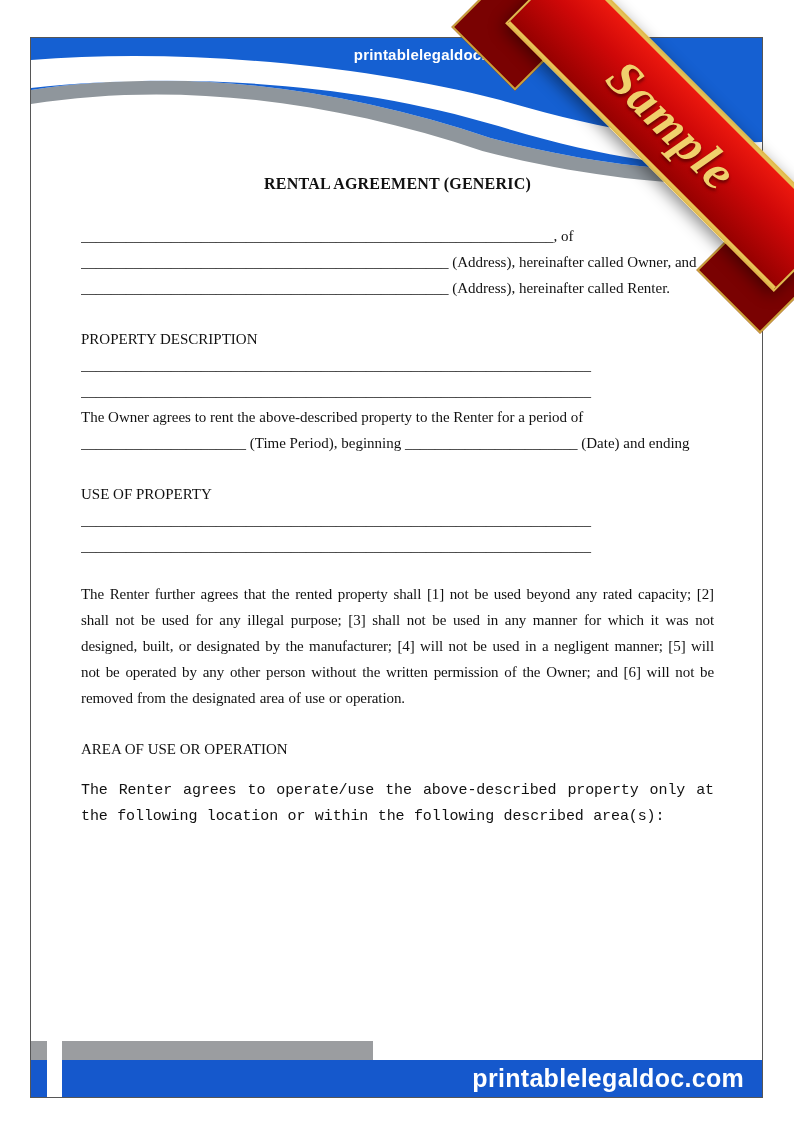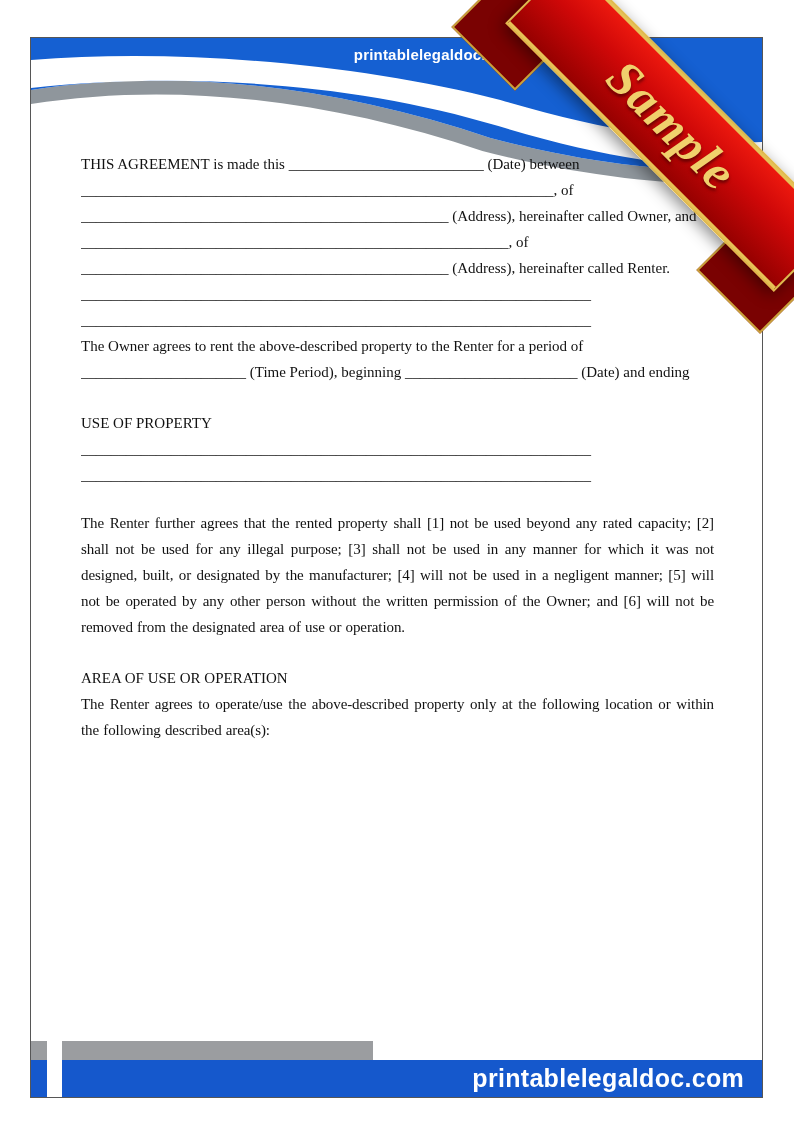--- a/index.html
+++ b/index.html
@@ -17,21 +17,21 @@
   .header-site {
     position:absolute; top:8px; left:0; width:100%; text-align:center; text-indent:78px;
     font-family:"Liberation Sans",sans-serif; font-weight:bold; font-size:15px;
     color:#ffffff; letter-spacing:.2px;
   }
   .content { position:relative; padding:113px 48px 0 50px; font-size:15px; }
   .doc-title { margin:20px 0 26px; text-align:center; font-weight:bold; font-size:16px; line-height:26px; letter-spacing:.2px; }
   .line { line-height:26px; white-space:nowrap; overflow:hidden; }
   .heading { margin-top:25px; line-height:26px; }
   .para { margin-top:22px; line-height:26px; text-align:justify; letter-spacing:-0.1px; word-spacing:.6px; }
-  .para.tight { margin-top:0; }
+  .para.tight { margin-top:16px;font-family:Liberation Mono, monospace; }
 
   .footer-gray { position:absolute; left:0; bottom:37px; width:342px; height:19px; background:#9b9da0; z-index:2; }
   .footer-blue { position:absolute; left:0; bottom:0; width:100%; height:37px; background:#1558cc; text-align:right; z-index:2; }
   .footer-blue span {
     display:inline-block; line-height:37px; padding-right:18px;
     font-family:"Liberation Sans",sans-serif; font-weight:bold; font-size:25px;
     color:#ffffff; letter-spacing:.3px;
   }
   .footer-notch { position:absolute; left:16px; bottom:0; width:15px; height:56px; background:#ffffff; z-index:3; }
 
@@ -64,27 +64,27 @@
 
     <svg class="header-wave" viewBox="0 0 732 150" preserveAspectRatio="none" aria-hidden="true">
       <path fill="#8f969c" d="M0,52 C140,30 300,46 460,100 C560,126 650,136 732,132 L732,146 C648,149 554,139 452,113 C294,60 140,44 0,66 Z"></path>
       <path fill="#1560d2" d="M0,0 H732 V132 C650,136 560,126 460,100 C300,46 140,30 0,52 Z"></path>
       <path fill="#ffffff" d="M0,22 C150,10 330,26 470,62 C585,96 670,106 732,104 L732,130 C665,132 580,122 468,88 C322,44 150,34 0,50 Z"></path>
     </svg>
 
     <div class="header-site">printablelegaldoc.com</div>
 
     <div class="content">
+      <div class="doc-title">RENTAL AGREEMENT (GENERIC)</div>
 
-      <div class="line">THIS AGREEMENT is made this __________________________ (Date) between</div>
       <div class="line">_______________________________________________________________, of</div>
       <div class="line">_________________________________________________ (Address), hereinafter called Owner, and</div>
-      <div class="line">_________________________________________________________, of</div>
       <div class="line">_________________________________________________ (Address), hereinafter called Renter.</div>
 
+      <div class="heading">PROPERTY DESCRIPTION</div>
       <div class="line">____________________________________________________________________</div>
       <div class="line">____________________________________________________________________</div>
 
 
       <div class="line">The Owner agrees to rent the above-described property to the Renter for a period of</div>
       <div class="line">______________________ (Time Period), beginning _______________________ (Date) and ending</div>
 
       <div class="heading">USE OF PROPERTY</div>
       <div class="line">____________________________________________________________________</div>
       <div class="line">____________________________________________________________________</div>

